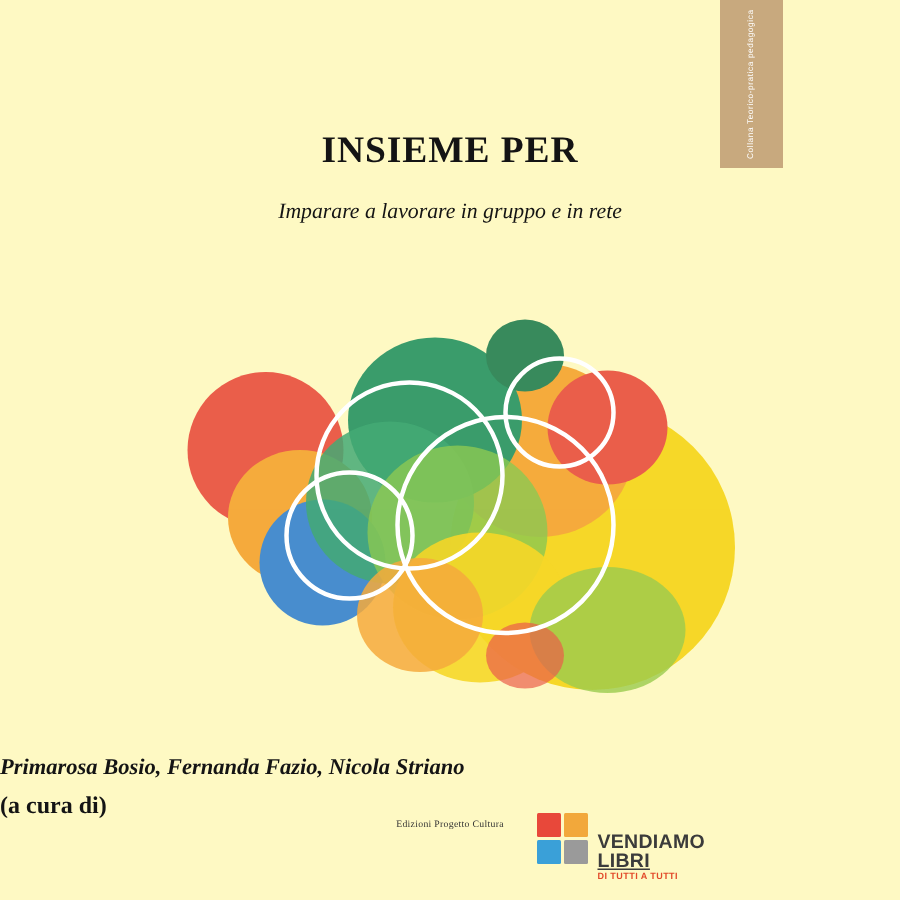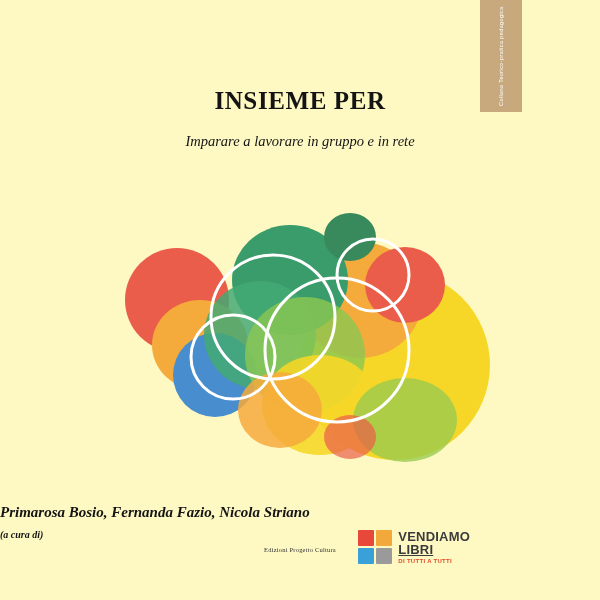--- a/index.html
+++ b/index.html
@@ -91,23 +91,22 @@
   .authors {
     font-family: "Liberation Serif", serif;
     font-style: italic;
     font-weight: bold;
     font-size: 15px;
     color: #141414;
   }
   .curators {
     margin-top: 8px;
     font-family: "Liberation Serif", serif;
-    font-style: italic;
-    font-weight: bold;
-    font-size: 10px;
+    font-weight: bold;
+    font-size: 16px;
     color: #141414;
   }
 
   
   .footer {
     position: absolute;
     bottom: 24px;
     left: 0;
     width: 600px;
     height: 46px;
@@ -137,20 +136,21 @@
     display: grid;
     grid-template-columns: 1fr 1fr;
     grid-template-rows: 1fr 1fr;
     gap: 2px;
   }
   .logo-sq { border-radius: 1px; }
   .logo-text {
     display: flex;
     flex-direction: column;
     line-height: 1.02;
+    margin-top: 24px;
   }
   .logo-vendiamo {
     font-family: "Liberation Sans", sans-serif;
     font-weight: bold;
     font-size: 13px;
     color: #3b3b3b;
     letter-spacing: 0.2px;
   }
   .logo-libri {
     font-family: "Liberation Sans", sans-serif;

